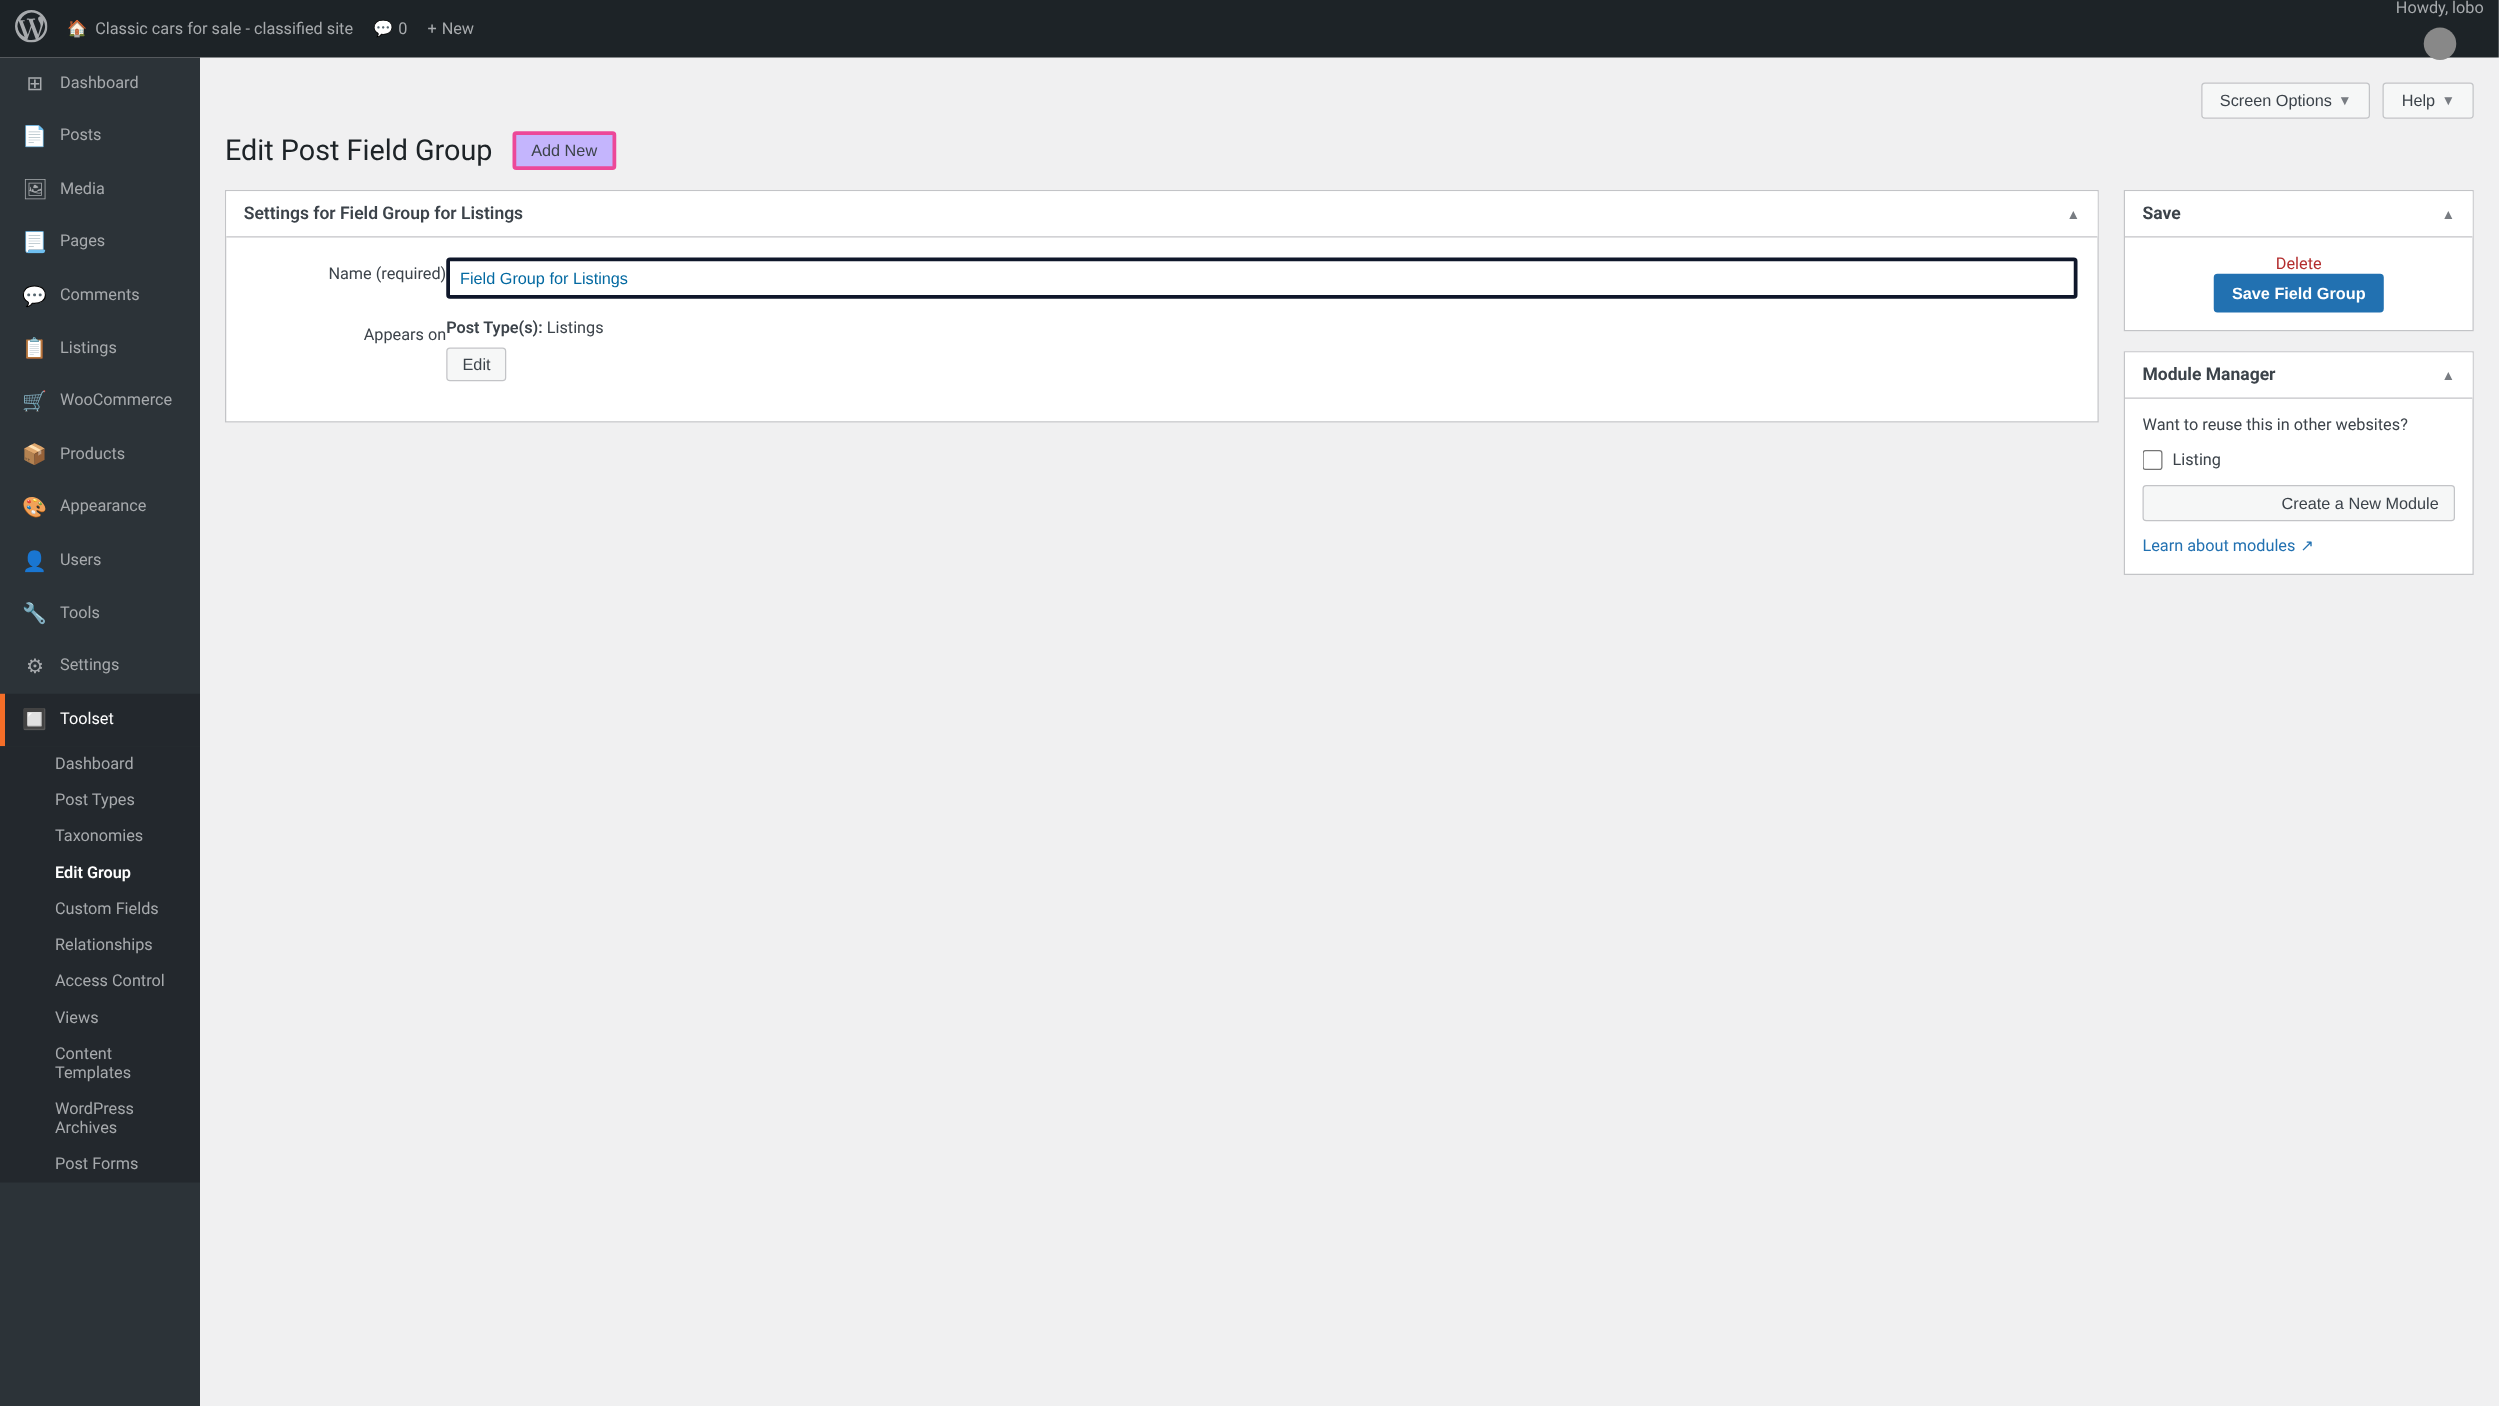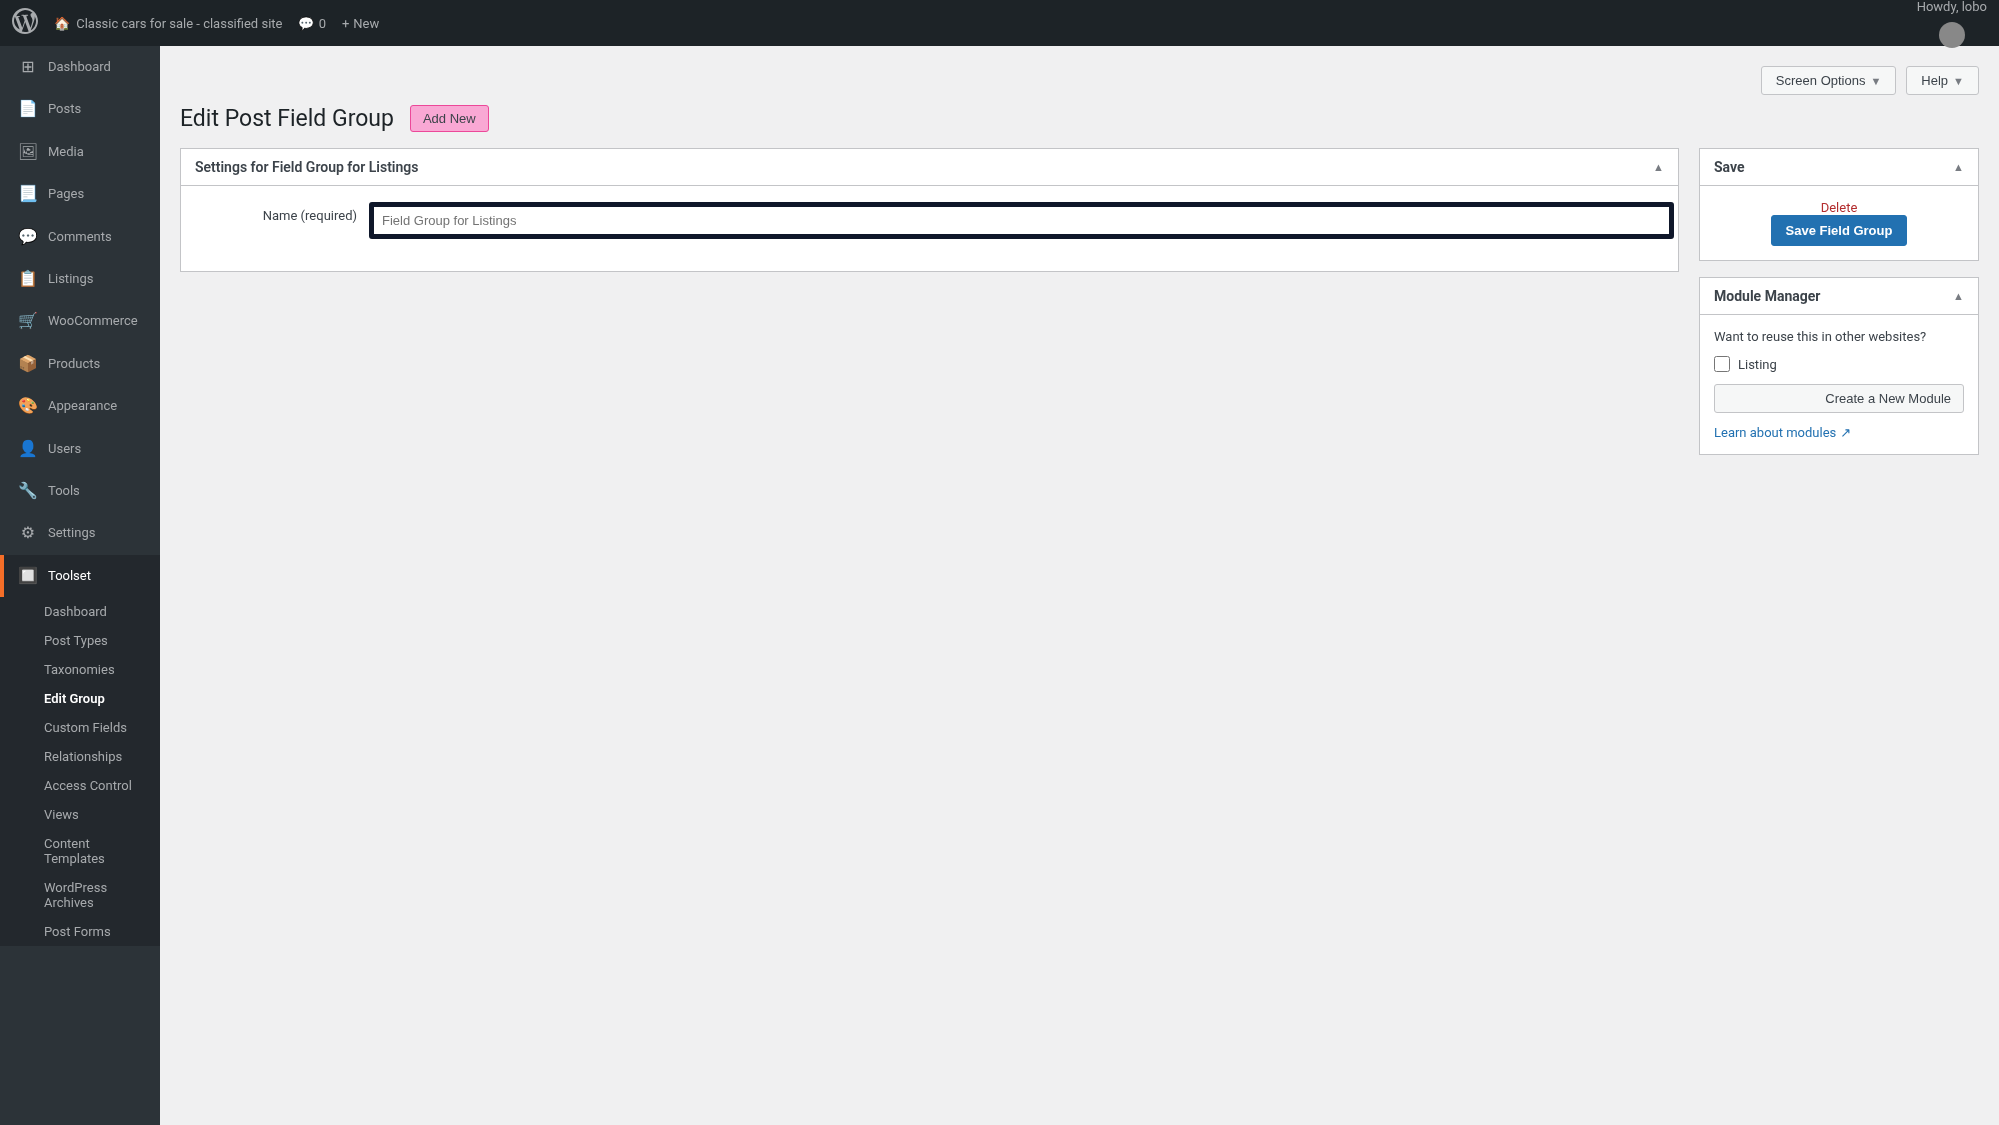--- a/index.html
+++ b/index.html
@@ -95,22 +95,22 @@
       align-items: center;
       gap: 16px;
       margin-bottom: 16px;
     }
     .page-title {
       font-size: 23px;
       font-weight: 400;
       color: #1d2327;
     }
     .add-new-btn {
-      background: #f9a8d4;
-      border: 1px solid #ec4899;
+      background: #c4b5fd;
+      border: 3px solid #ec4899;
       border-radius: 3px;
       padding: 5px 12px;
       font-size: 13px;
       cursor: pointer;
       color: #3c434a;
     }
 
     
     .content-with-sidebar {
       display: flex;
@@ -152,26 +152,25 @@
       padding-top: 6px;
       color: #3c434a;
       font-size: 13px;
       flex-shrink: 0;
     }
     .field-value { flex: 1; }
 
     .text-input {
       width: 100%;
       padding: 6px 8px;
-      border: 5px solid #0f172a;
-      border-radius: 3px;
-      font-size: 13px;
-      color: #737373;
+      border: 3px solid #0f172a;
+      border-radius: 3px;
+      font-size: 13px;
+      color: #0369a1;
       background: #fff;
-      margin-left: 12px;
     }
 
     .link-btn {
       color: #2271b1;
       text-decoration: none;
       cursor: pointer;
       font-size: 13px;
       padding-top: 6px;
       display: inline-block;
     }
@@ -424,20 +423,30 @@
           <div class="settings-box-body">
 
             <div class="field-row">
               <div class="field-label">Name (required)</div>
               <div class="field-value">
                 <input class="text-input" type="text" value="Field Group for Listings" style="">
               </div>
             </div>
 
 
+            <div class="field-row">
+              <div class="field-label">Appears on</div>
+              <div class="field-value">
+                <div class="appears-on-text">
+                  <strong>Post Type(s):</strong>
+                  <span>Listings</span>
+                </div>
+                <button class="edit-btn">Edit</button>
+              </div>
+            </div>
           </div>
         </div>
 
       </div>
 
       <div class="right-sidebar">
 
         <div class="sidebar-box">
           <div class="sidebar-box-header">
             <span>Save</span>

